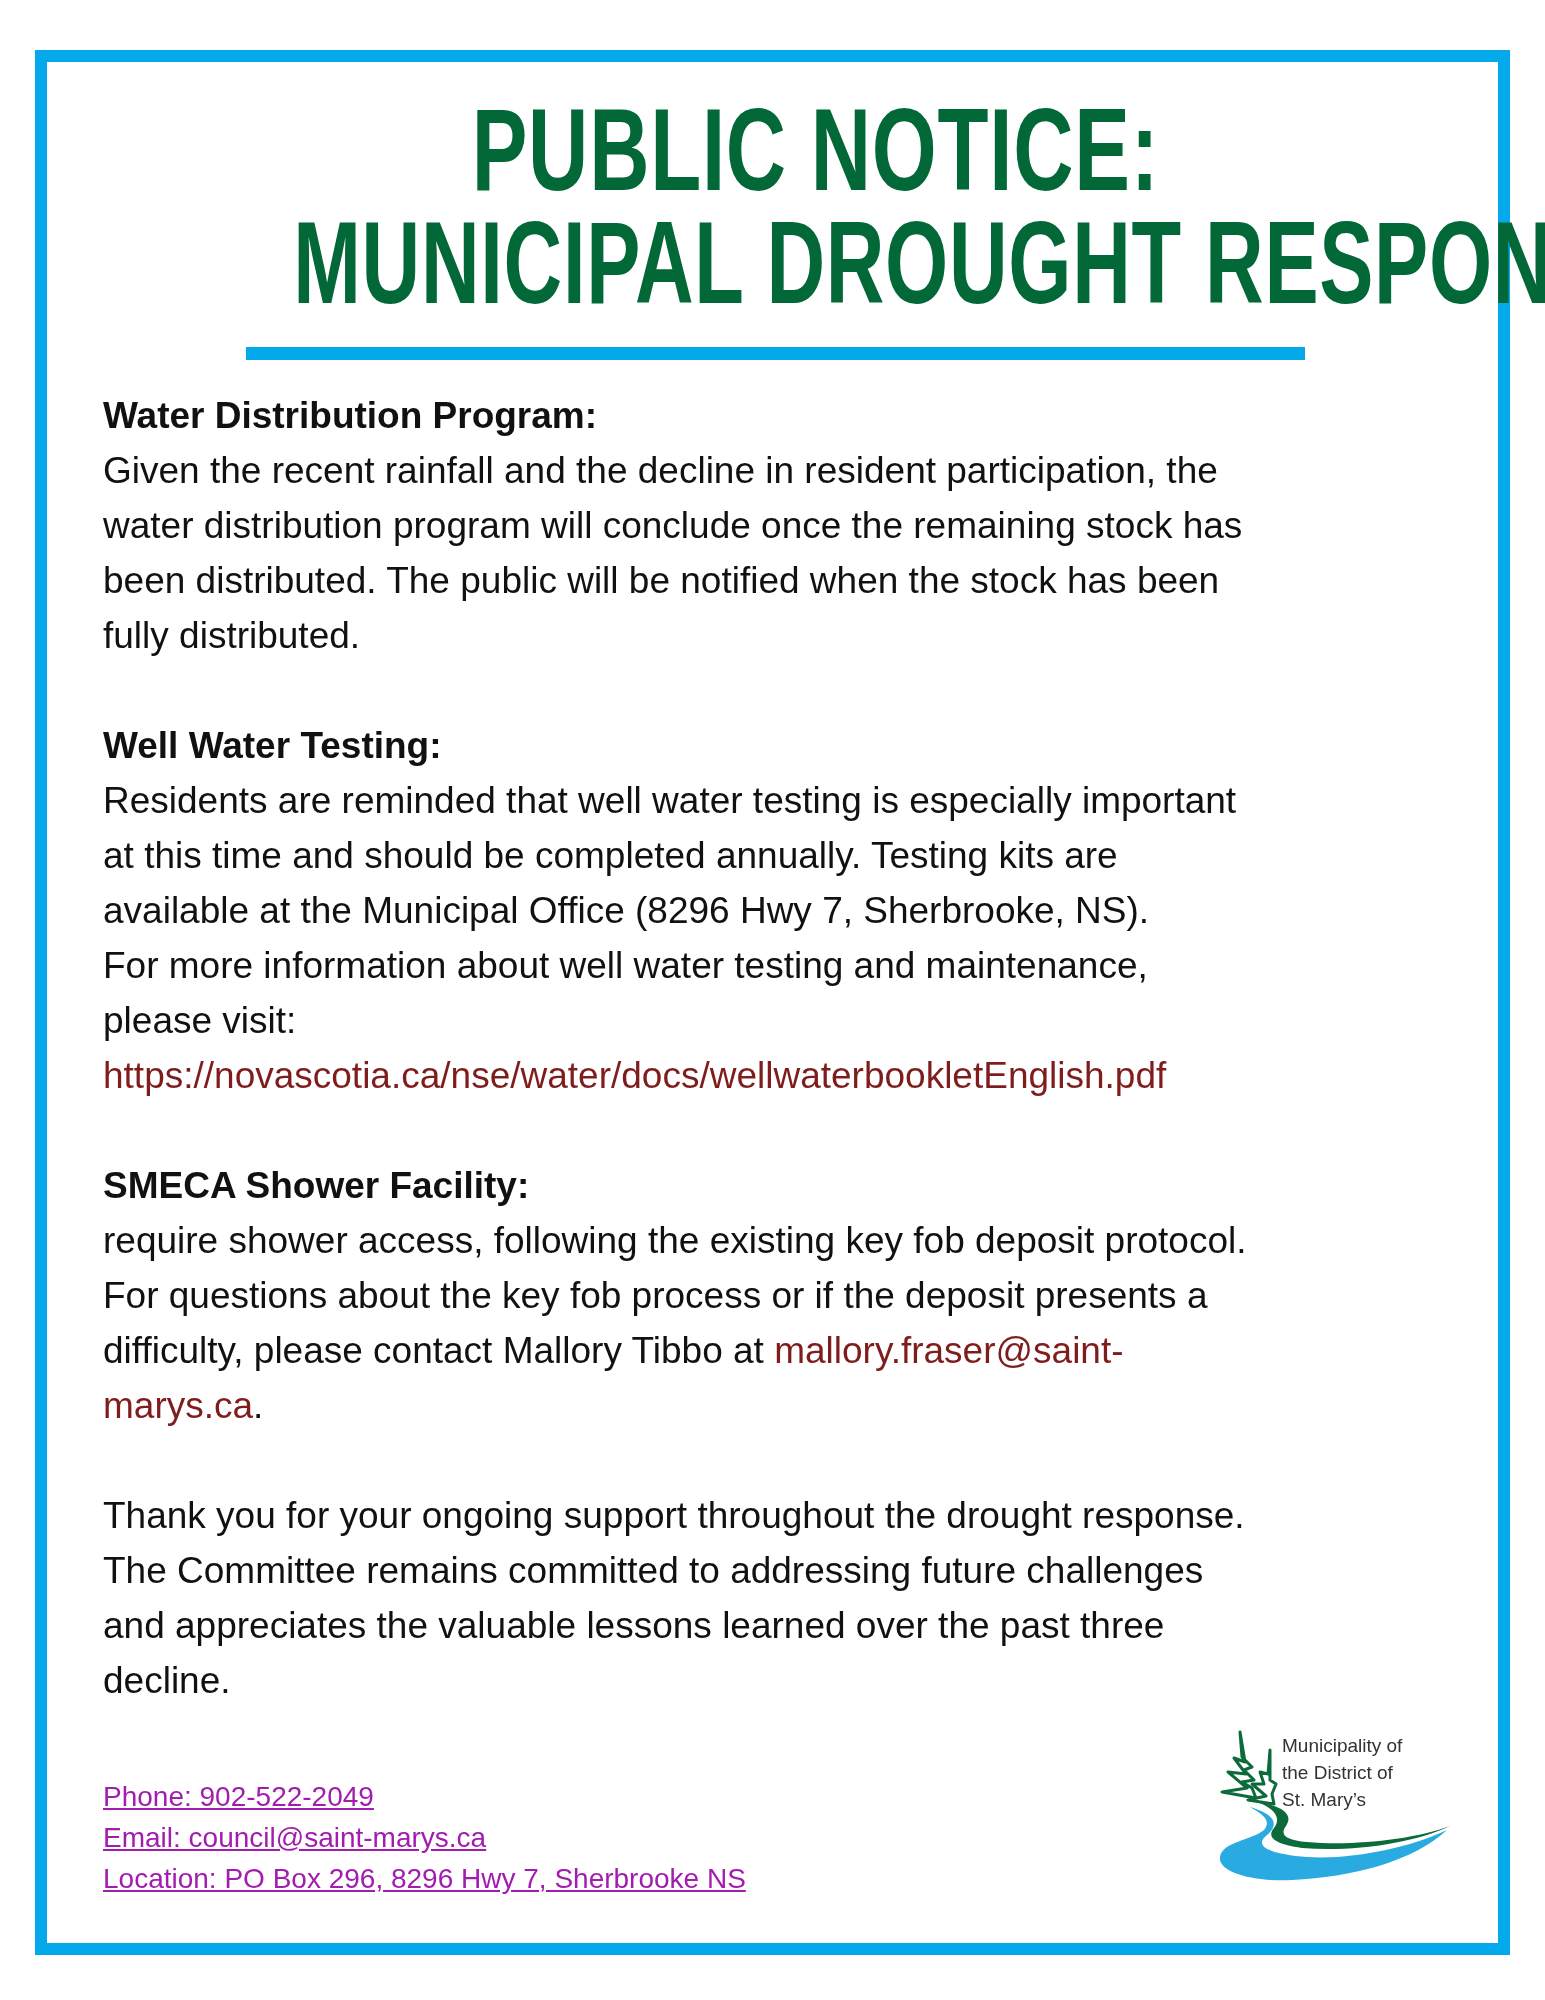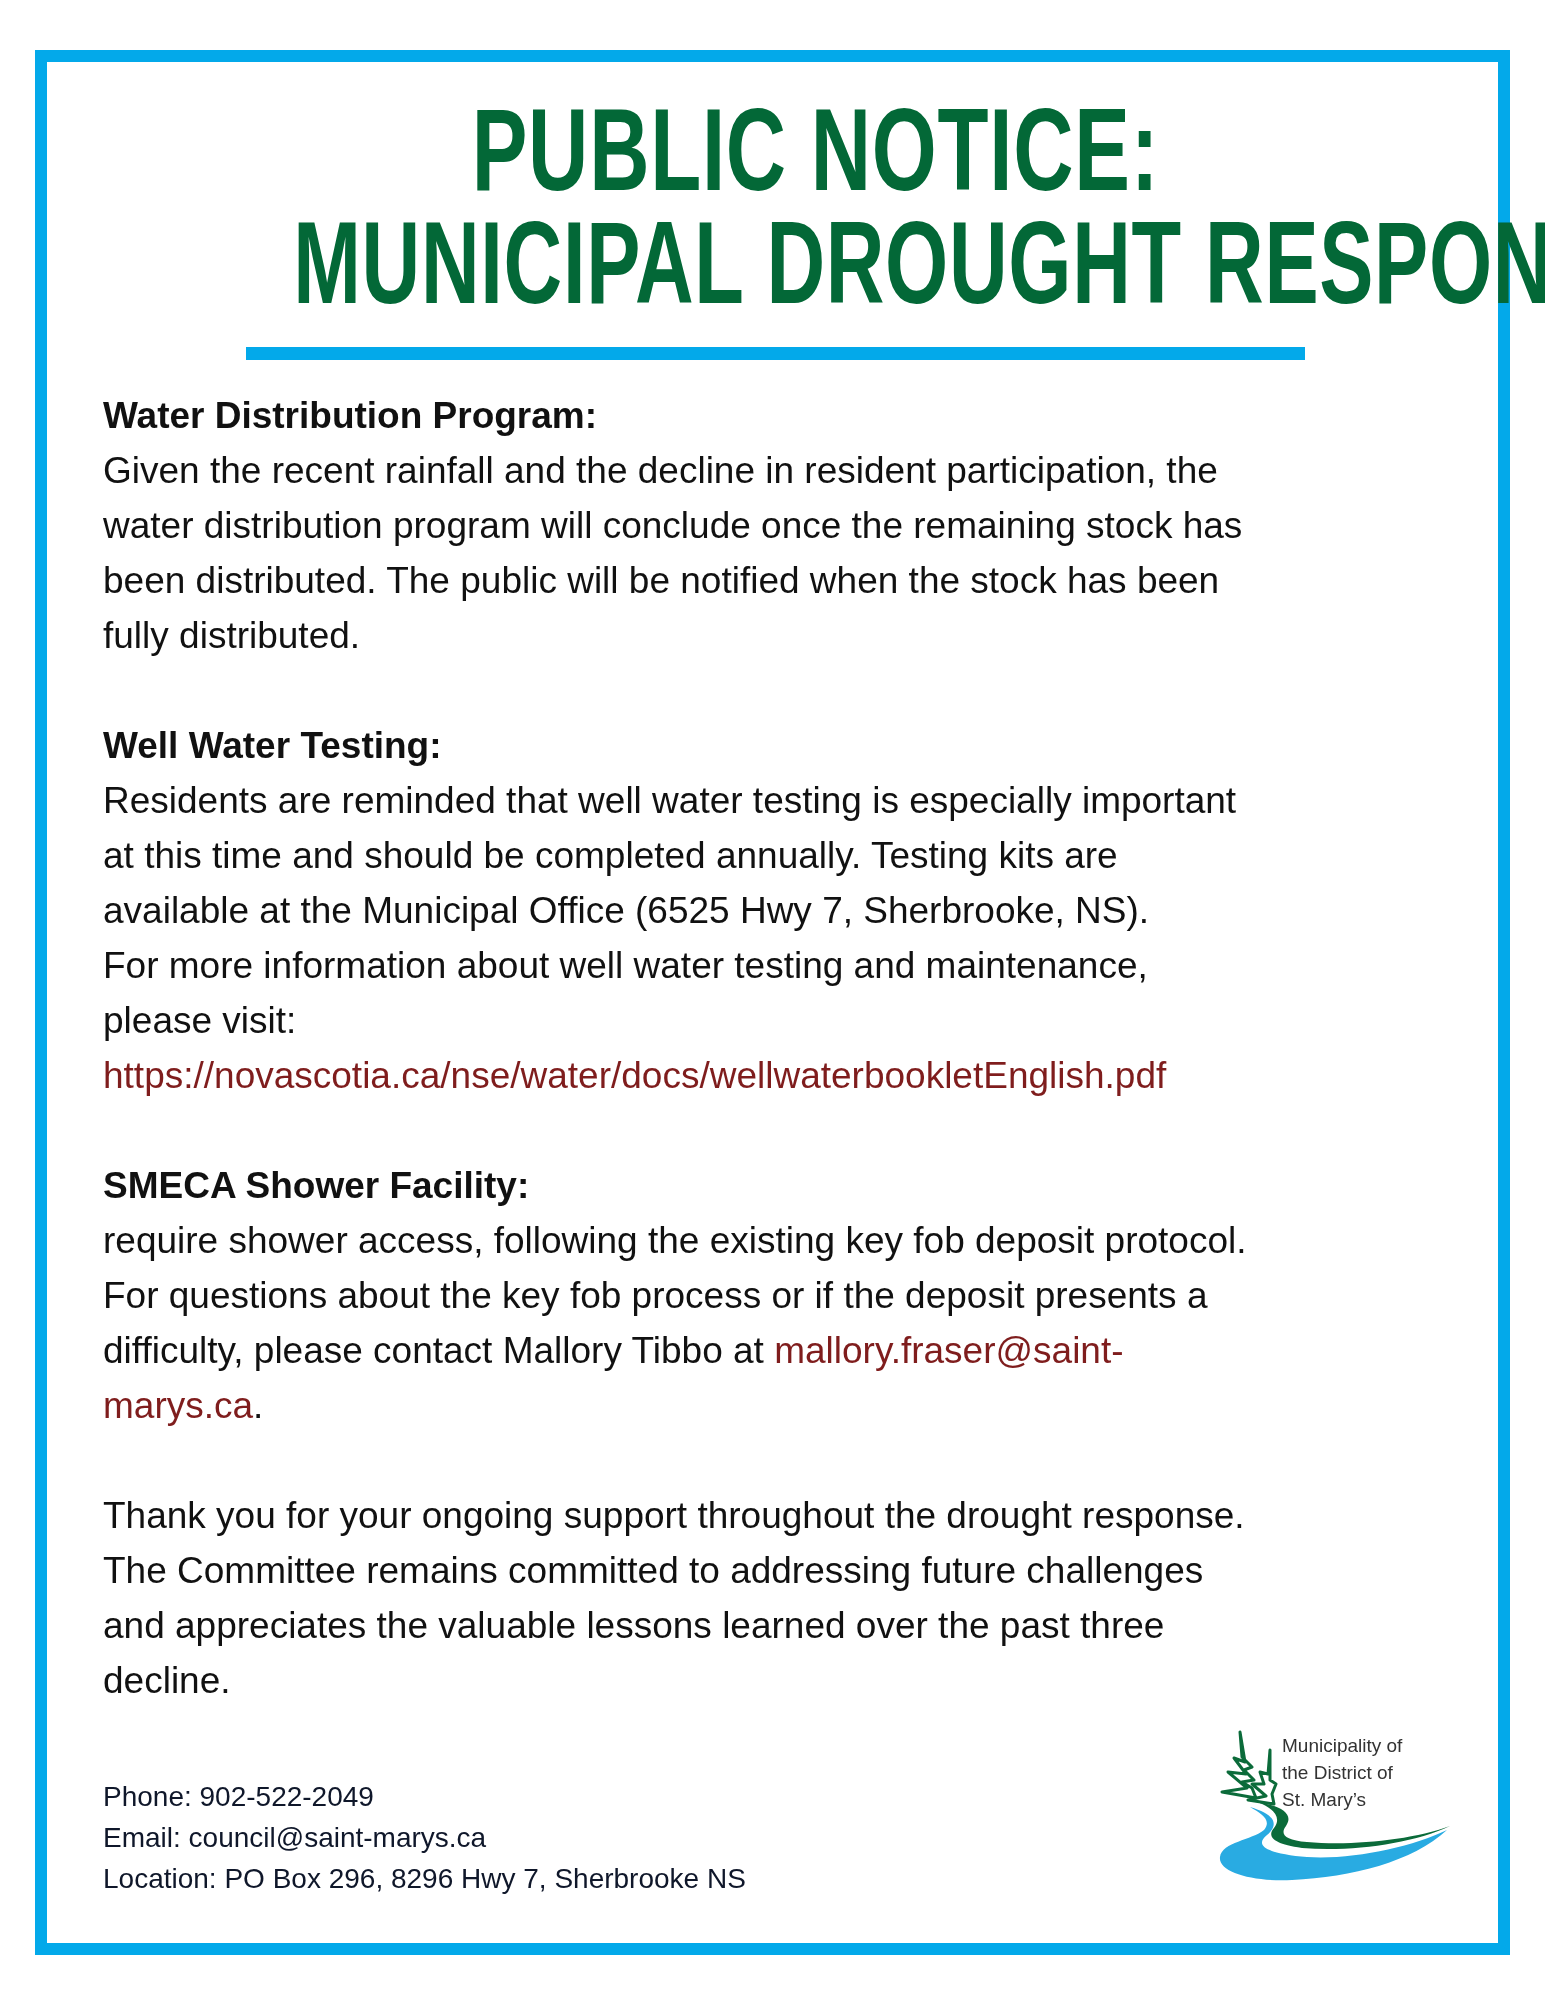--- a/index.html
+++ b/index.html
@@ -15,21 +15,21 @@
   .t1 span { transform: scaleX(0.72); }
   .t2 { top: 205px; font-size: 116px; line-height: 116px; }
   .t2 span { transform: scaleX(0.70); }
   .rule { position: absolute; left: 246px; top: 347px; width: 1059px; height: 13px; background: #03A9EA; }
   .content { position: absolute; left: 103px; top: 388px; width: 1360px;
              font-size: 37px; line-height: 55px; white-space: nowrap; }
   .line { display: block; height: 55px; }
   .h { font-weight: bold; }
   .blank { display: block; height: 55px; }
   a, .link { color: #7f1d1d; text-decoration-thickness: 2px; text-underline-offset: 5px; }
-  .footer { position: absolute; left: 103px; top: 1776px; font-size: 28px; line-height: 41px; white-space: nowrap; color: #0f172a; }
+  .footer { position: absolute; left: 103px; top: 1776px; font-size: 28px; line-height: 41px; white-space: nowrap; color: #a21caf; text-decoration: underline; }
   .logo { position: absolute; left: 1212px; top: 1722px; width: 245px; height: 165px; }
   .logo-text { position: absolute; left: 70px; top: 10px; width: 170px; 
                font-size: 19px; line-height: 27px; color: #333333; }
 </style>
 </head>
 <body>
 
 <div class="frame"></div>
 
 <div class="title-line t1"><span>PUBLIC NOTICE:</span></div>
@@ -42,21 +42,21 @@
   <span class="line h">Water Distribution Program:</span>
   <span class="line">Given the recent rainfall and the decline in resident participation, the</span>
   <span class="line">water distribution program will conclude once the remaining stock has</span>
   <span class="line">been distributed. The public will be notified when the stock has been</span>
   <span class="line">fully distributed.</span>
   <span class="blank"></span>
 
   <span class="line h">Well Water Testing:</span>
   <span class="line">Residents are reminded that well water testing is especially important</span>
   <span class="line">at this time and should be completed annually. Testing kits are</span>
-  <span class="line">available at the Municipal Office (6525 Hwy 7, Sherbrooke, NS).</span>
+  <span class="line">available at the Municipal Office (8296 Hwy 7, Sherbrooke, NS).</span>
   <span class="line">For more information about well water testing and maintenance,</span>
   <span class="line">please visit:</span>
   <span class="line"><a class="link">https://novascotia.ca/nse/water/docs/wellwaterbookletEnglish.pdf</a></span>
   <span class="blank"></span>
 
   <span class="line h">SMECA Shower Facility:</span>
   <span class="line">require shower access, following the existing key fob deposit protocol.</span>
   <span class="line">For questions about the key fob process or if the deposit presents a</span>
   <span class="line"><span>difficulty, please contact Mallory Tibbo at </span><a class="link">mallory.fraser@saint-</a></span>
   <span class="line"><a class="link">marys.ca</a><span>.</span></span>

